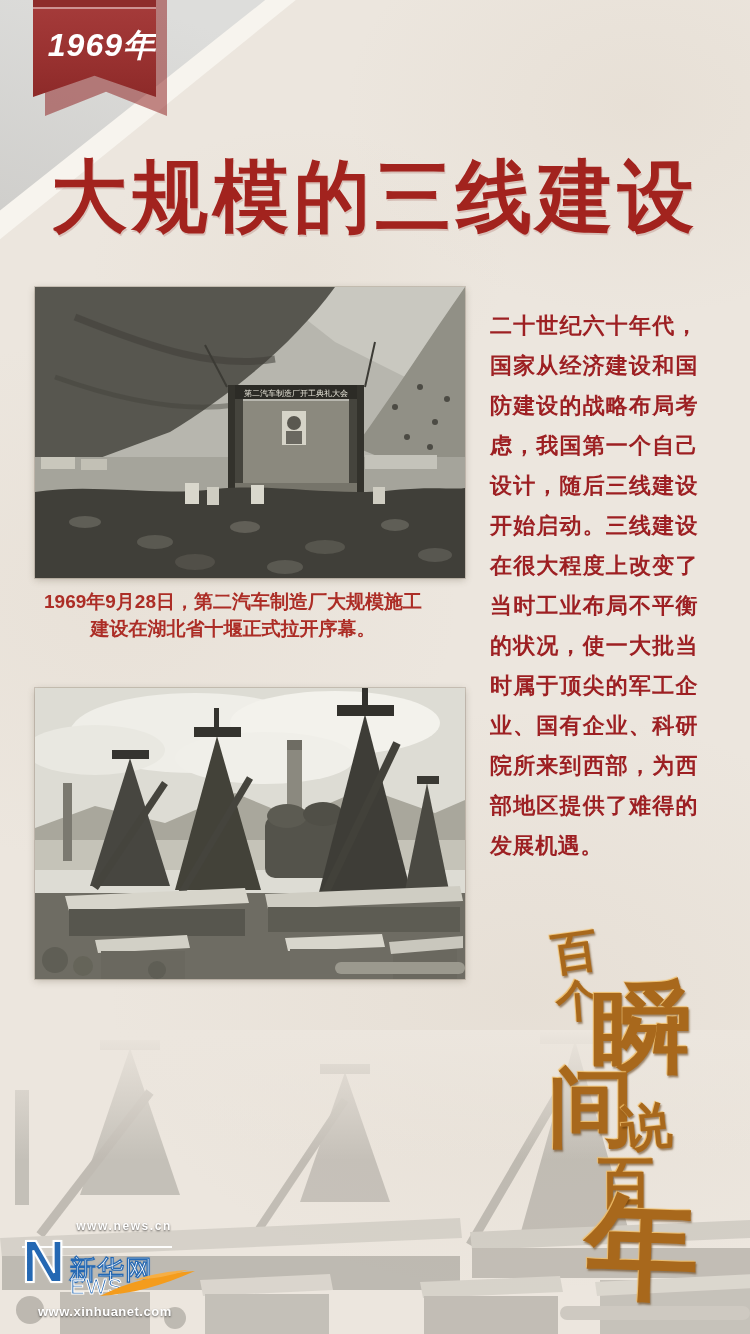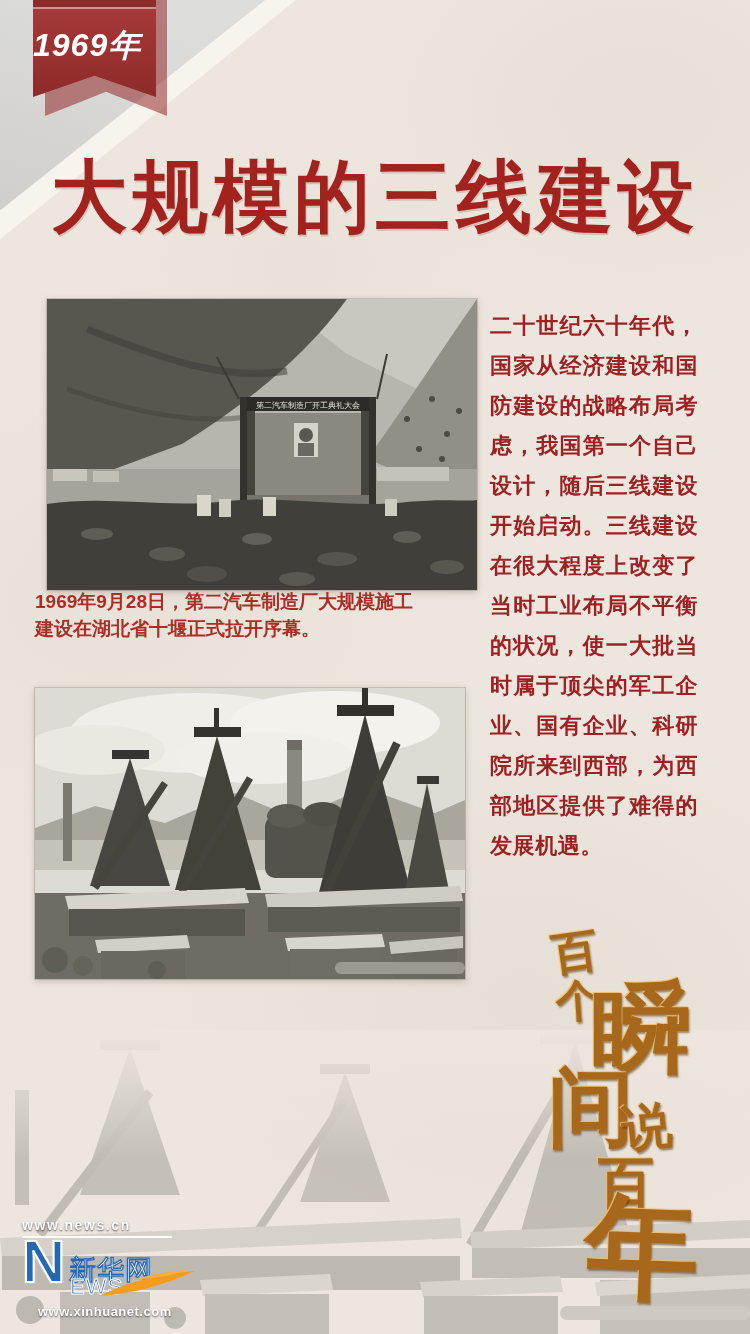--- a/index.html
+++ b/index.html
@@ -21,36 +21,36 @@
     clip-path:polygon(0 0,78% 0,0 81%);}
   
   .ribbon-back{position:absolute;left:45px;top:0;width:122px;height:116px;z-index:4;
     background:rgba(148,42,42,.55);
     clip-path:polygon(0 0,100% 0,100% 100%,50% 79%,0 100%);}
   .ribbon{position:absolute;left:33px;top:0;width:123px;height:97px;z-index:5;
     background:linear-gradient(180deg,#a63c3b 0%,#9a3231 55%,#8d2a29 100%);
     clip-path:polygon(0 0,100% 0,100% 100%,50% 78%,0 100%);}
   .ribbon::before{content:"";position:absolute;left:0;top:0;width:100%;height:7px;background:#8e2c2b;}
   .ribbon::after{content:"";position:absolute;left:0;top:7px;width:100%;height:2px;background:rgba(255,255,255,.45);}
-  .ribbon-label{position:absolute;left:0;top:24px;width:100%;text-align:left;
+  .ribbon-label{position:absolute;left:0;top:24px;width:100%;text-align:right;
     color:#fff;font-style:italic;font-weight:bold;font-size:32px;letter-spacing:1px;}
   
   .main-title{position:absolute;left:0;top:152px;width:100%;margin:0;text-align:center;z-index:6;
     font-family:"Liberation Serif",serif;font-weight:900;font-size:76px;line-height:1.2;
     color:#a2231e;letter-spacing:5px;transform:scaleY(1.04);
     text-shadow:1px 2px 0 rgba(130,25,20,.18);}
   
   .photo{position:absolute;left:35px;width:430px;height:291px;z-index:6;
     box-shadow:0 0 0 1px rgba(110,100,85,.25),0 2px 7px rgba(90,80,60,.3);}
   .photo svg{display:block;}
   .photo-1{top:287px;}
   .photo-2{top:688px;}
   
   .caption{position:absolute;z-index:6;font-weight:bold;font-size:19px;line-height:27px;
-    color:#ac2d26;text-align:left;}
+    color:#ac2d26;text-align:center;}
   .caption-1{left:35px;top:588px;width:396px;}
   .caption-2{left:45px;top:990px;width:402px;line-height:26px;}
   
   .article{position:absolute;left:490px;top:306px;width:208px;z-index:6;
     font-family:"Liberation Serif",serif;font-weight:700;font-size:22px;line-height:40px;
     letter-spacing:.6px;color:#9d2023;text-align:justify;}
   
   .wm{position:absolute;z-index:7;font-family:"Liberation Serif",serif;font-weight:bold;
     color:#a8681c;
     text-shadow:-1px -1px 1px #eebd6a,1px 2px 2px rgba(90,50,5,.55);}
@@ -60,23 +60,23 @@
   .wm-4{left:548px;top:1050px;font-size:86px;}
   .wm-5{left:622px;top:1094px;font-size:50px;transform:rotate(-6deg);}
   .wm-6{left:598px;top:1146px;font-size:56px;}
   .wm-7{left:585px;top:1172px;font-size:114px;transform:rotate(2deg);}
   
   .bottom-bg{position:absolute;left:0;top:1030px;width:750px;height:304px;z-index:3;}
   .bottom-fade{position:absolute;left:0;top:1030px;width:750px;height:130px;z-index:3;
     background:linear-gradient(180deg,#ece6de 0%,rgba(236,230,222,0) 100%);}
   
   .footer{position:absolute;left:22px;top:1216px;width:175px;height:108px;z-index:8;}
-  .url-top{display:inline-block;color:#fff;font-weight:bold;font-size:14px;letter-spacing:1.6px;
+  .url-top{display:inline-block;color:#fff;font-weight:bold;font-size:12px;letter-spacing:1.6px;
     text-shadow:0 1px 2px rgba(0,0,0,.65);border-bottom:2px solid rgba(255,255,255,.95);
-    padding-bottom:3px;width:150px;}
+    padding-bottom:13px;width:150px;text-align:right;}
   .logo-n{position:absolute;left:0;top:16px;font-weight:900;font-size:60px;line-height:1;
     color:#2468b3;-webkit-text-stroke:2px #fff;text-shadow:0 0 3px rgba(255,255,255,.9);}
   .logo-cn{position:absolute;left:47px;top:36px;font-weight:normal;font-size:27px;letter-spacing:1px;
     color:#fff;-webkit-text-stroke:1.2px #2468b3;text-shadow:0 0 2px rgba(34,104,179,.8);}
   .logo-ews{position:absolute;left:48px;top:58px;font-weight:400;font-size:22px;letter-spacing:1px;
     color:#2468b3;-webkit-text-stroke:1px #fff;}
   .swoosh{position:absolute;left:78px;top:54px;}
   .url-bottom{position:absolute;left:16px;top:88px;color:#fff;font-weight:bold;font-size:13px;
     letter-spacing:.5px;text-shadow:0 1px 2px rgba(0,0,0,.6);}
 </style>
@@ -120,21 +120,21 @@
   </div>
   <div class="bottom-fade"></div>
 
   <div class="ribbon-back"></div>
   <div class="ribbon">
     <div class="ribbon-label">1969年</div>
   </div>
 
   <h1 class="main-title">大规模的三线建设</h1>
 
-  <figure class="photo photo-1" style="margin:12px">
+  <figure class="photo photo-1" style="margin:0">
     <svg width="430" height="291" viewBox="0 0 430 291">
       <rect width="430" height="291" fill="#b7b6ae"></rect>
       <path d="M230,0 H430 V120 L300,55 Z" fill="#c9c8c0"></path>
       <path d="M0,0 H300 C260,55 200,105 135,145 L0,195 Z" fill="#57564f"></path>
       <path d="M40,30 C120,62 180,82 240,72" stroke="#3f3e38" stroke-width="7" fill="none" opacity=".55"></path>
       <path d="M20,90 C90,115 150,125 200,118" stroke="#3f3e38" stroke-width="5" fill="none" opacity=".4"></path>
       <path d="M430,0 V205 L320,160 C360,105 395,50 430,0 Z" fill="#919086"></path>
       <circle cx="360" cy="120" r="3" fill="#4c4b44"></circle>
         <circle cx="385" cy="100" r="3" fill="#4c4b44"></circle>
       <circle cx="400" cy="135" r="3" fill="#4c4b44"></circle>

